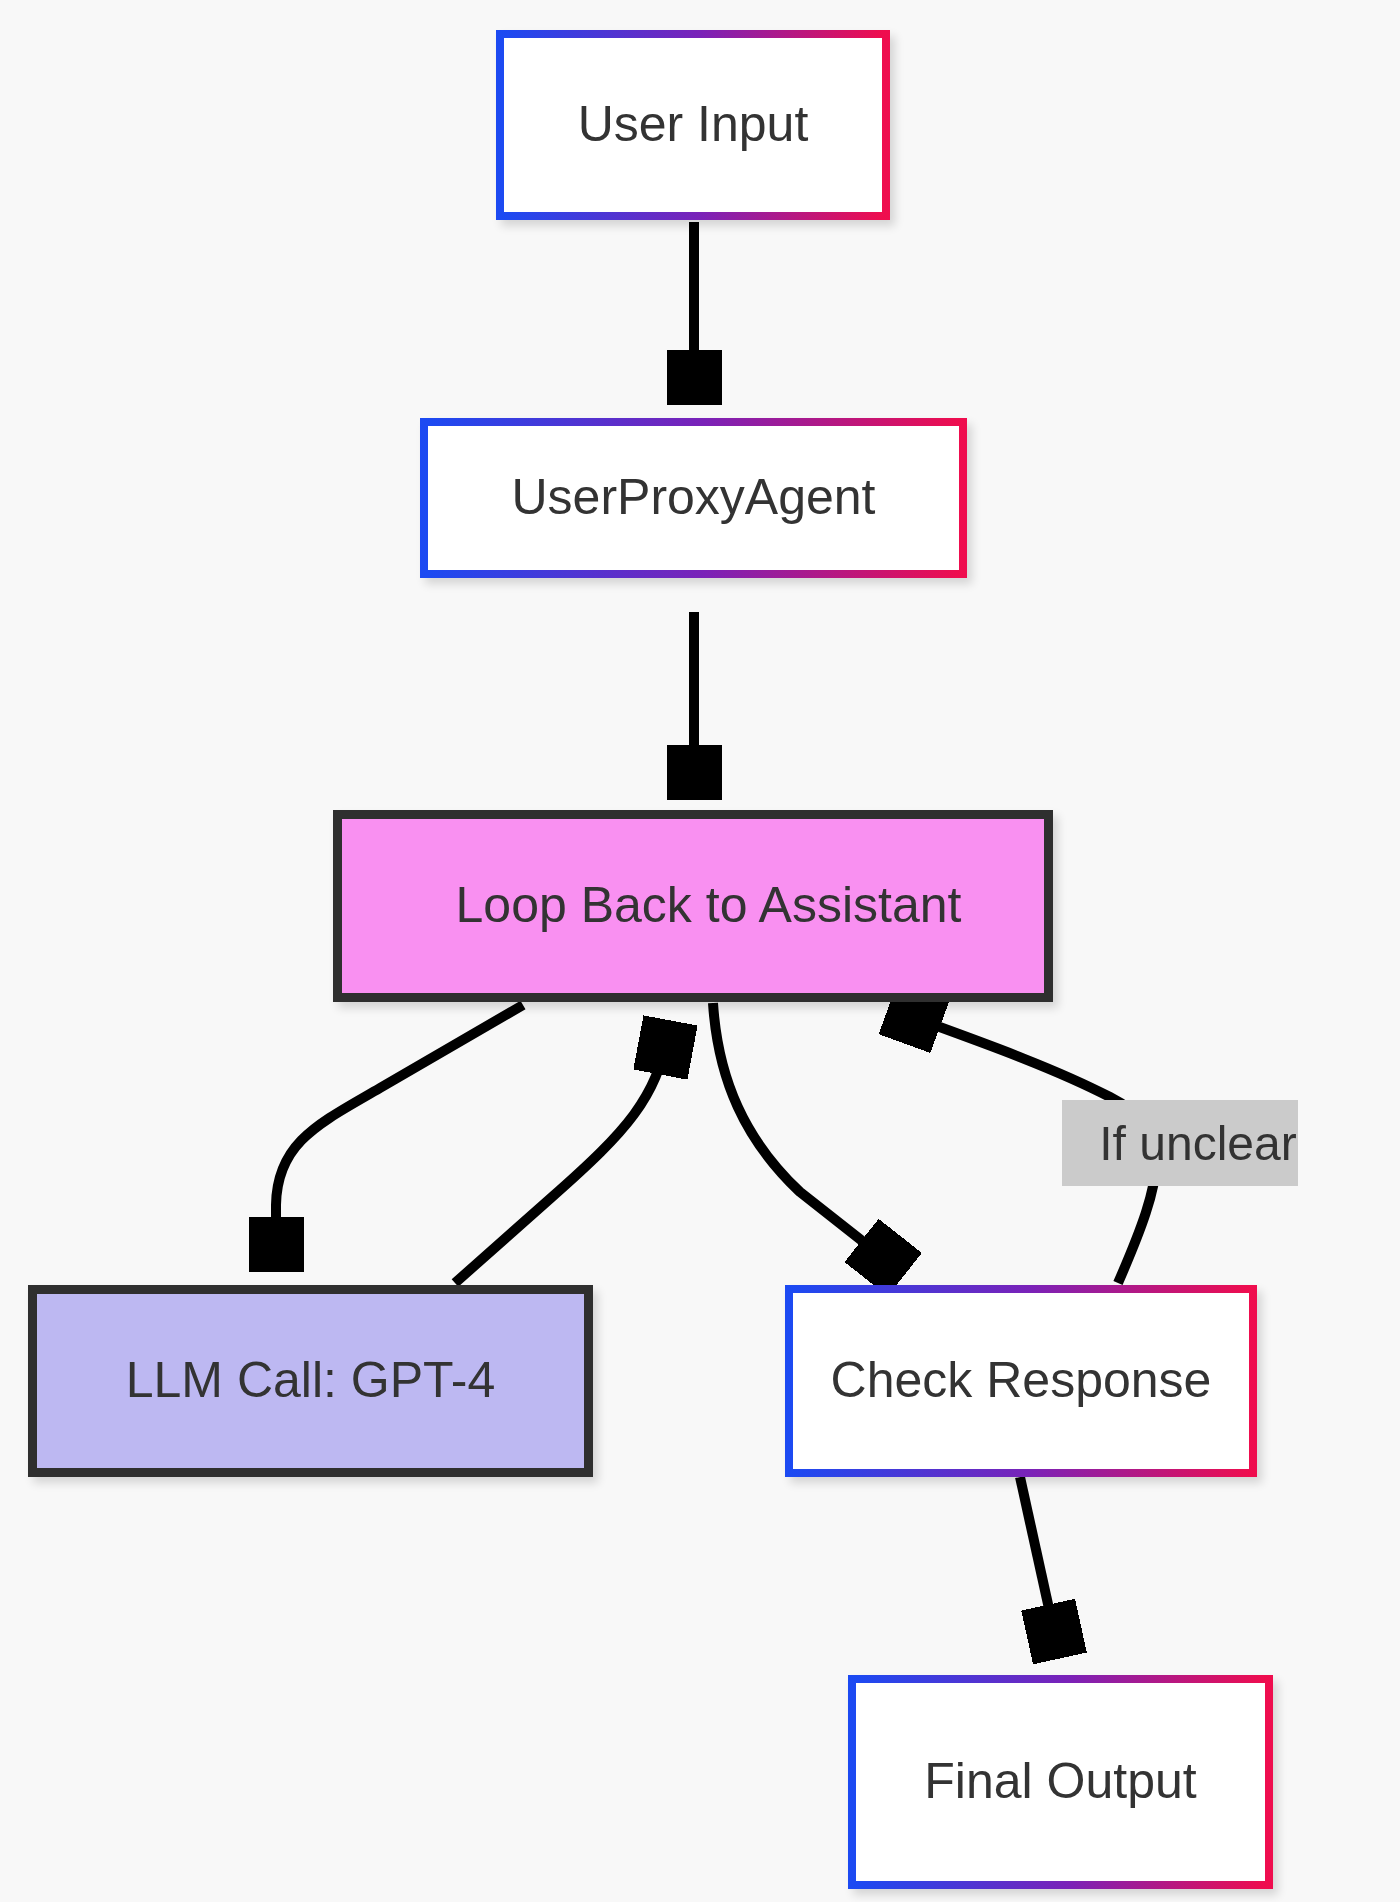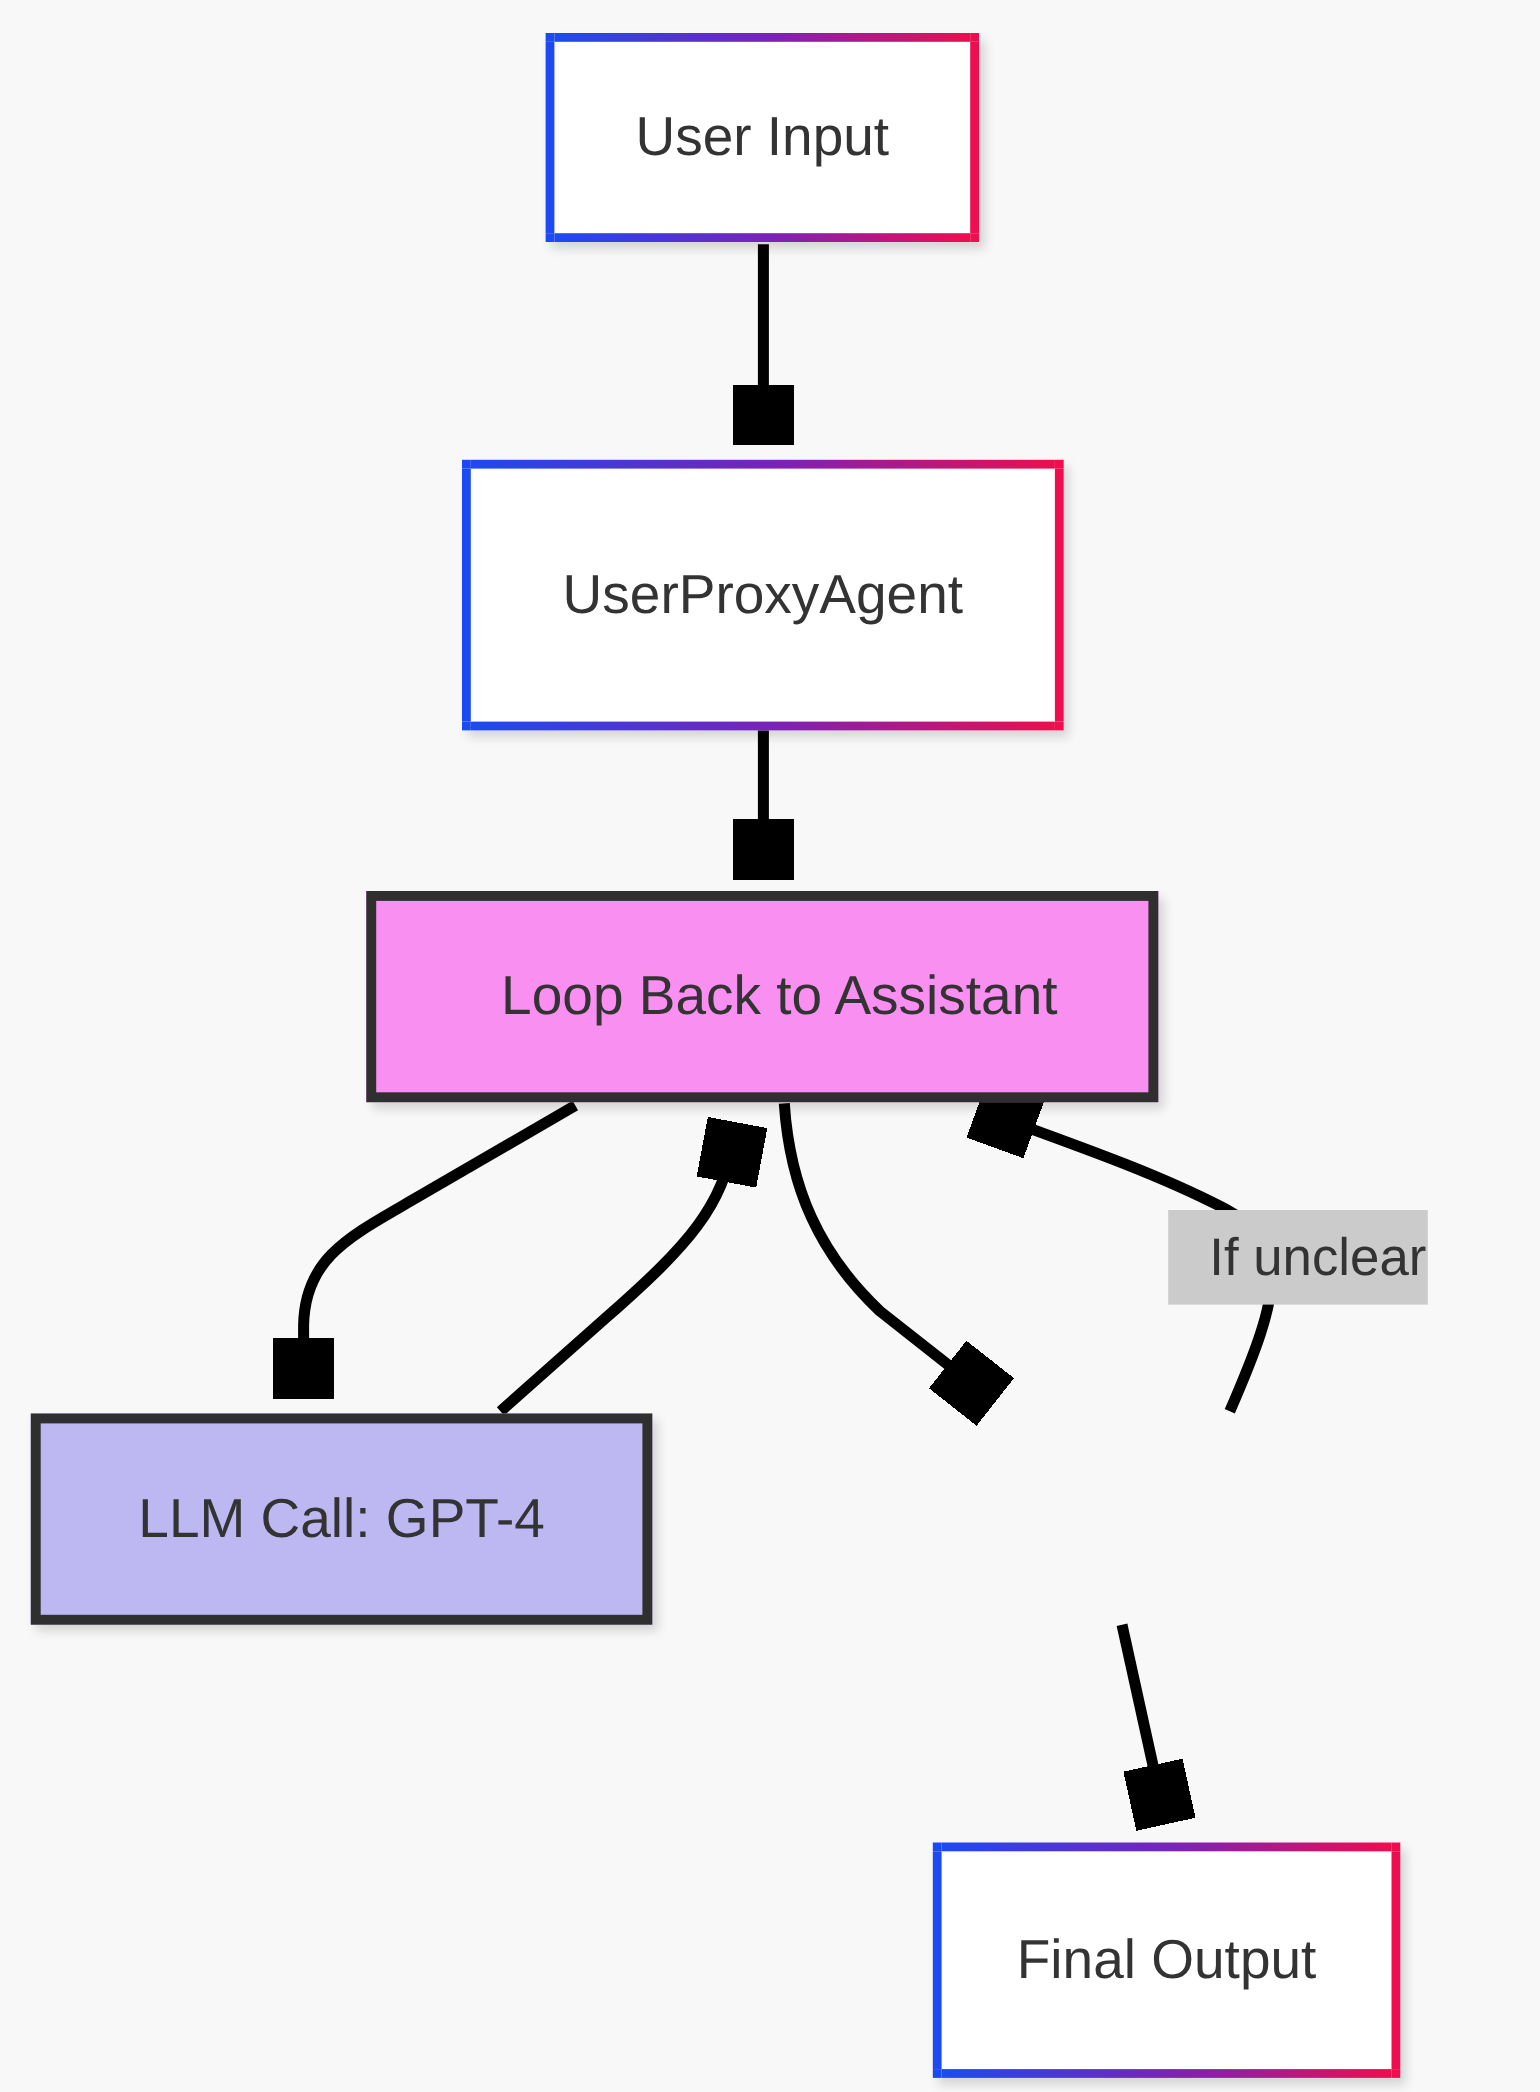--- a/index.html
+++ b/index.html
@@ -83,32 +83,35 @@
     <path d="M 455 1283 L 552 1197 C 628 1130 656 1098 668 1034" marker-end="url(#ah)"></path>
     <path d="M 713 1003 C 718 1080 745 1140 800 1192 L 894 1266" marker-end="url(#ah)"></path>
     <path d="M 1118 1283 C 1165 1175 1175 1130 1110 1097 C 1050 1066 975 1040 901 1013" marker-end="url(#ah)"></path>
     <path d="M 1020 1477 L 1057 1645" marker-end="url(#ah)"></path>
   </svg>
 
   <div class="node gradient" style="left:496px; top:30px; width:394px; height:190px;">
     <span>User Input</span>
   </div>
 
-  <div class="node gradient" style="left:420px; top:418px; width:547px; height:246px;">
+  <div class="node gradient" style="left:420px; top:418px; width:547px; height:160px;">
     <span>UserProxyAgent</span>
   </div>
 
   <div class="node pink" style="left:333px; top:810px; width:720px; height:192px;padding-left:31px;">
     <span>Loop Back to Assistant</span>
   </div>
 
   <div class="node purple" style="left:28px; top:1285px; width:565px; height:192px;">
     <span>LLM Call: GPT-4</span>
   </div>
 
+  <div class="node gradient" style="left:785px; top:1285px; width:472px; height:192px;">
+    <span>Check Response</span>
+  </div>
 
   <div class="node gradient" style="left:848px; top:1675px; width:425px; height:214px;">
     <span>Final Output</span>
   </div>
 
   <div class="edge-label" style="left:1062px; top:1100px; width:236px; height:86px;">If unclear</div>
 
 </div>
 
 </body></html>

